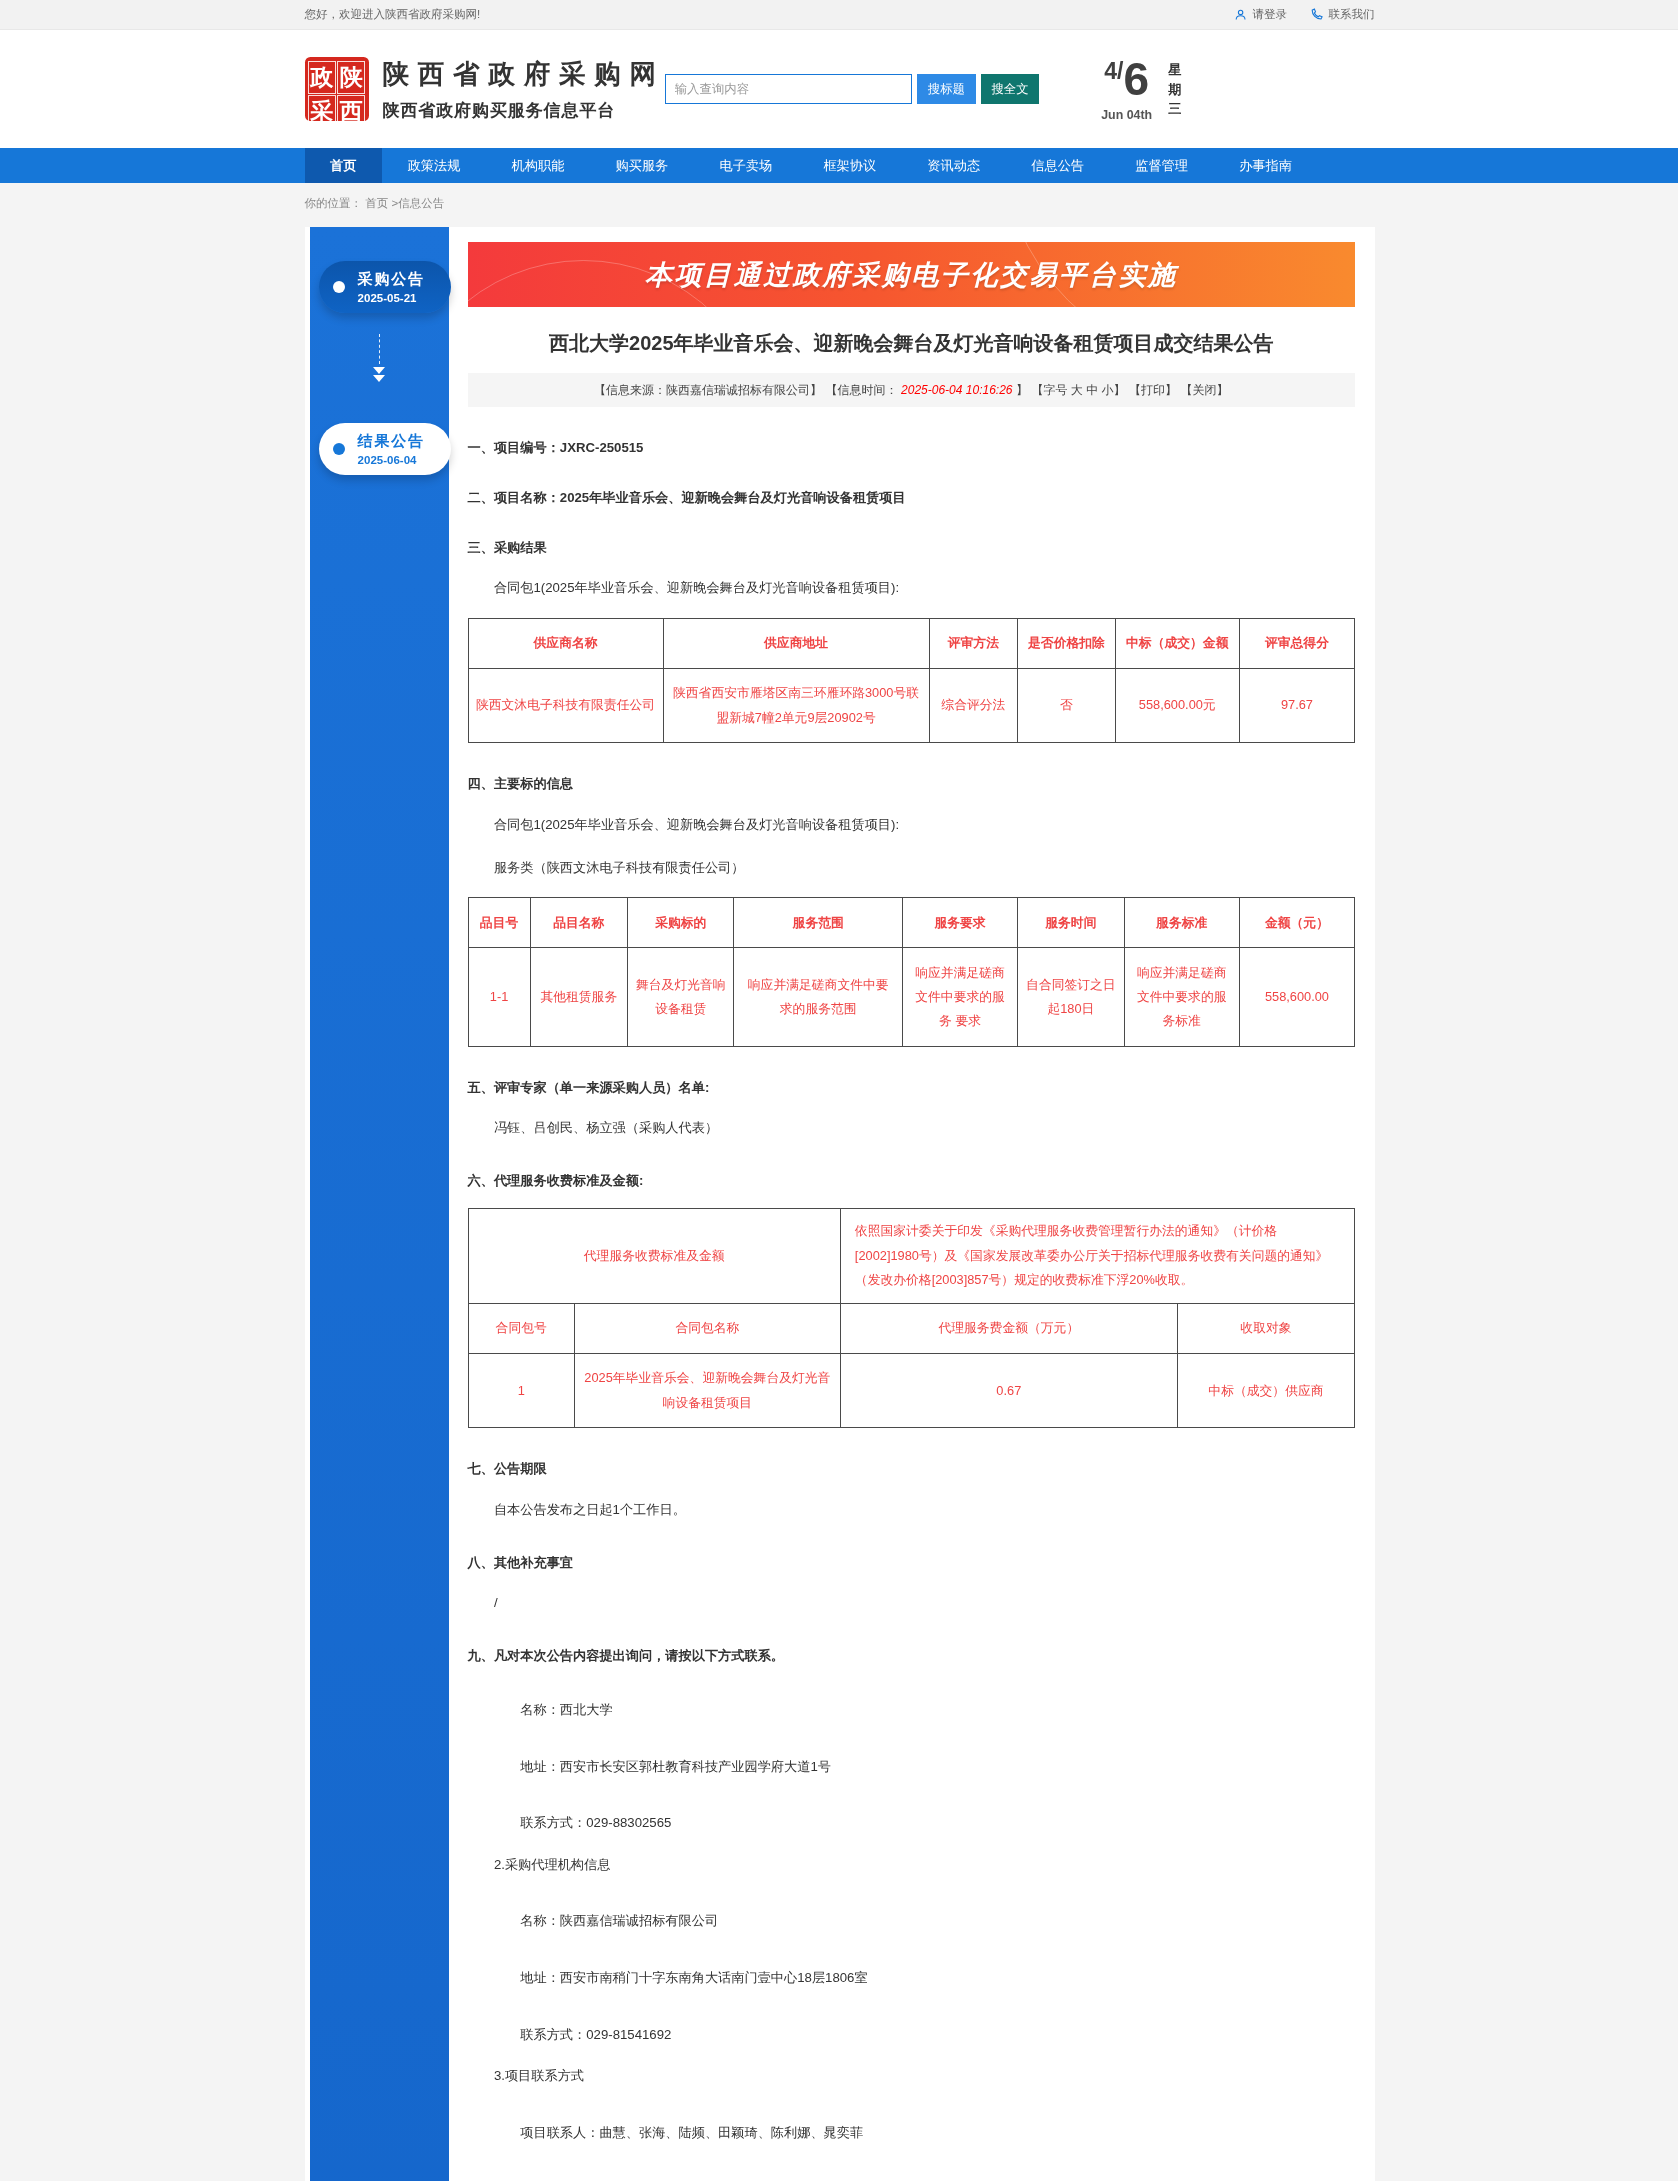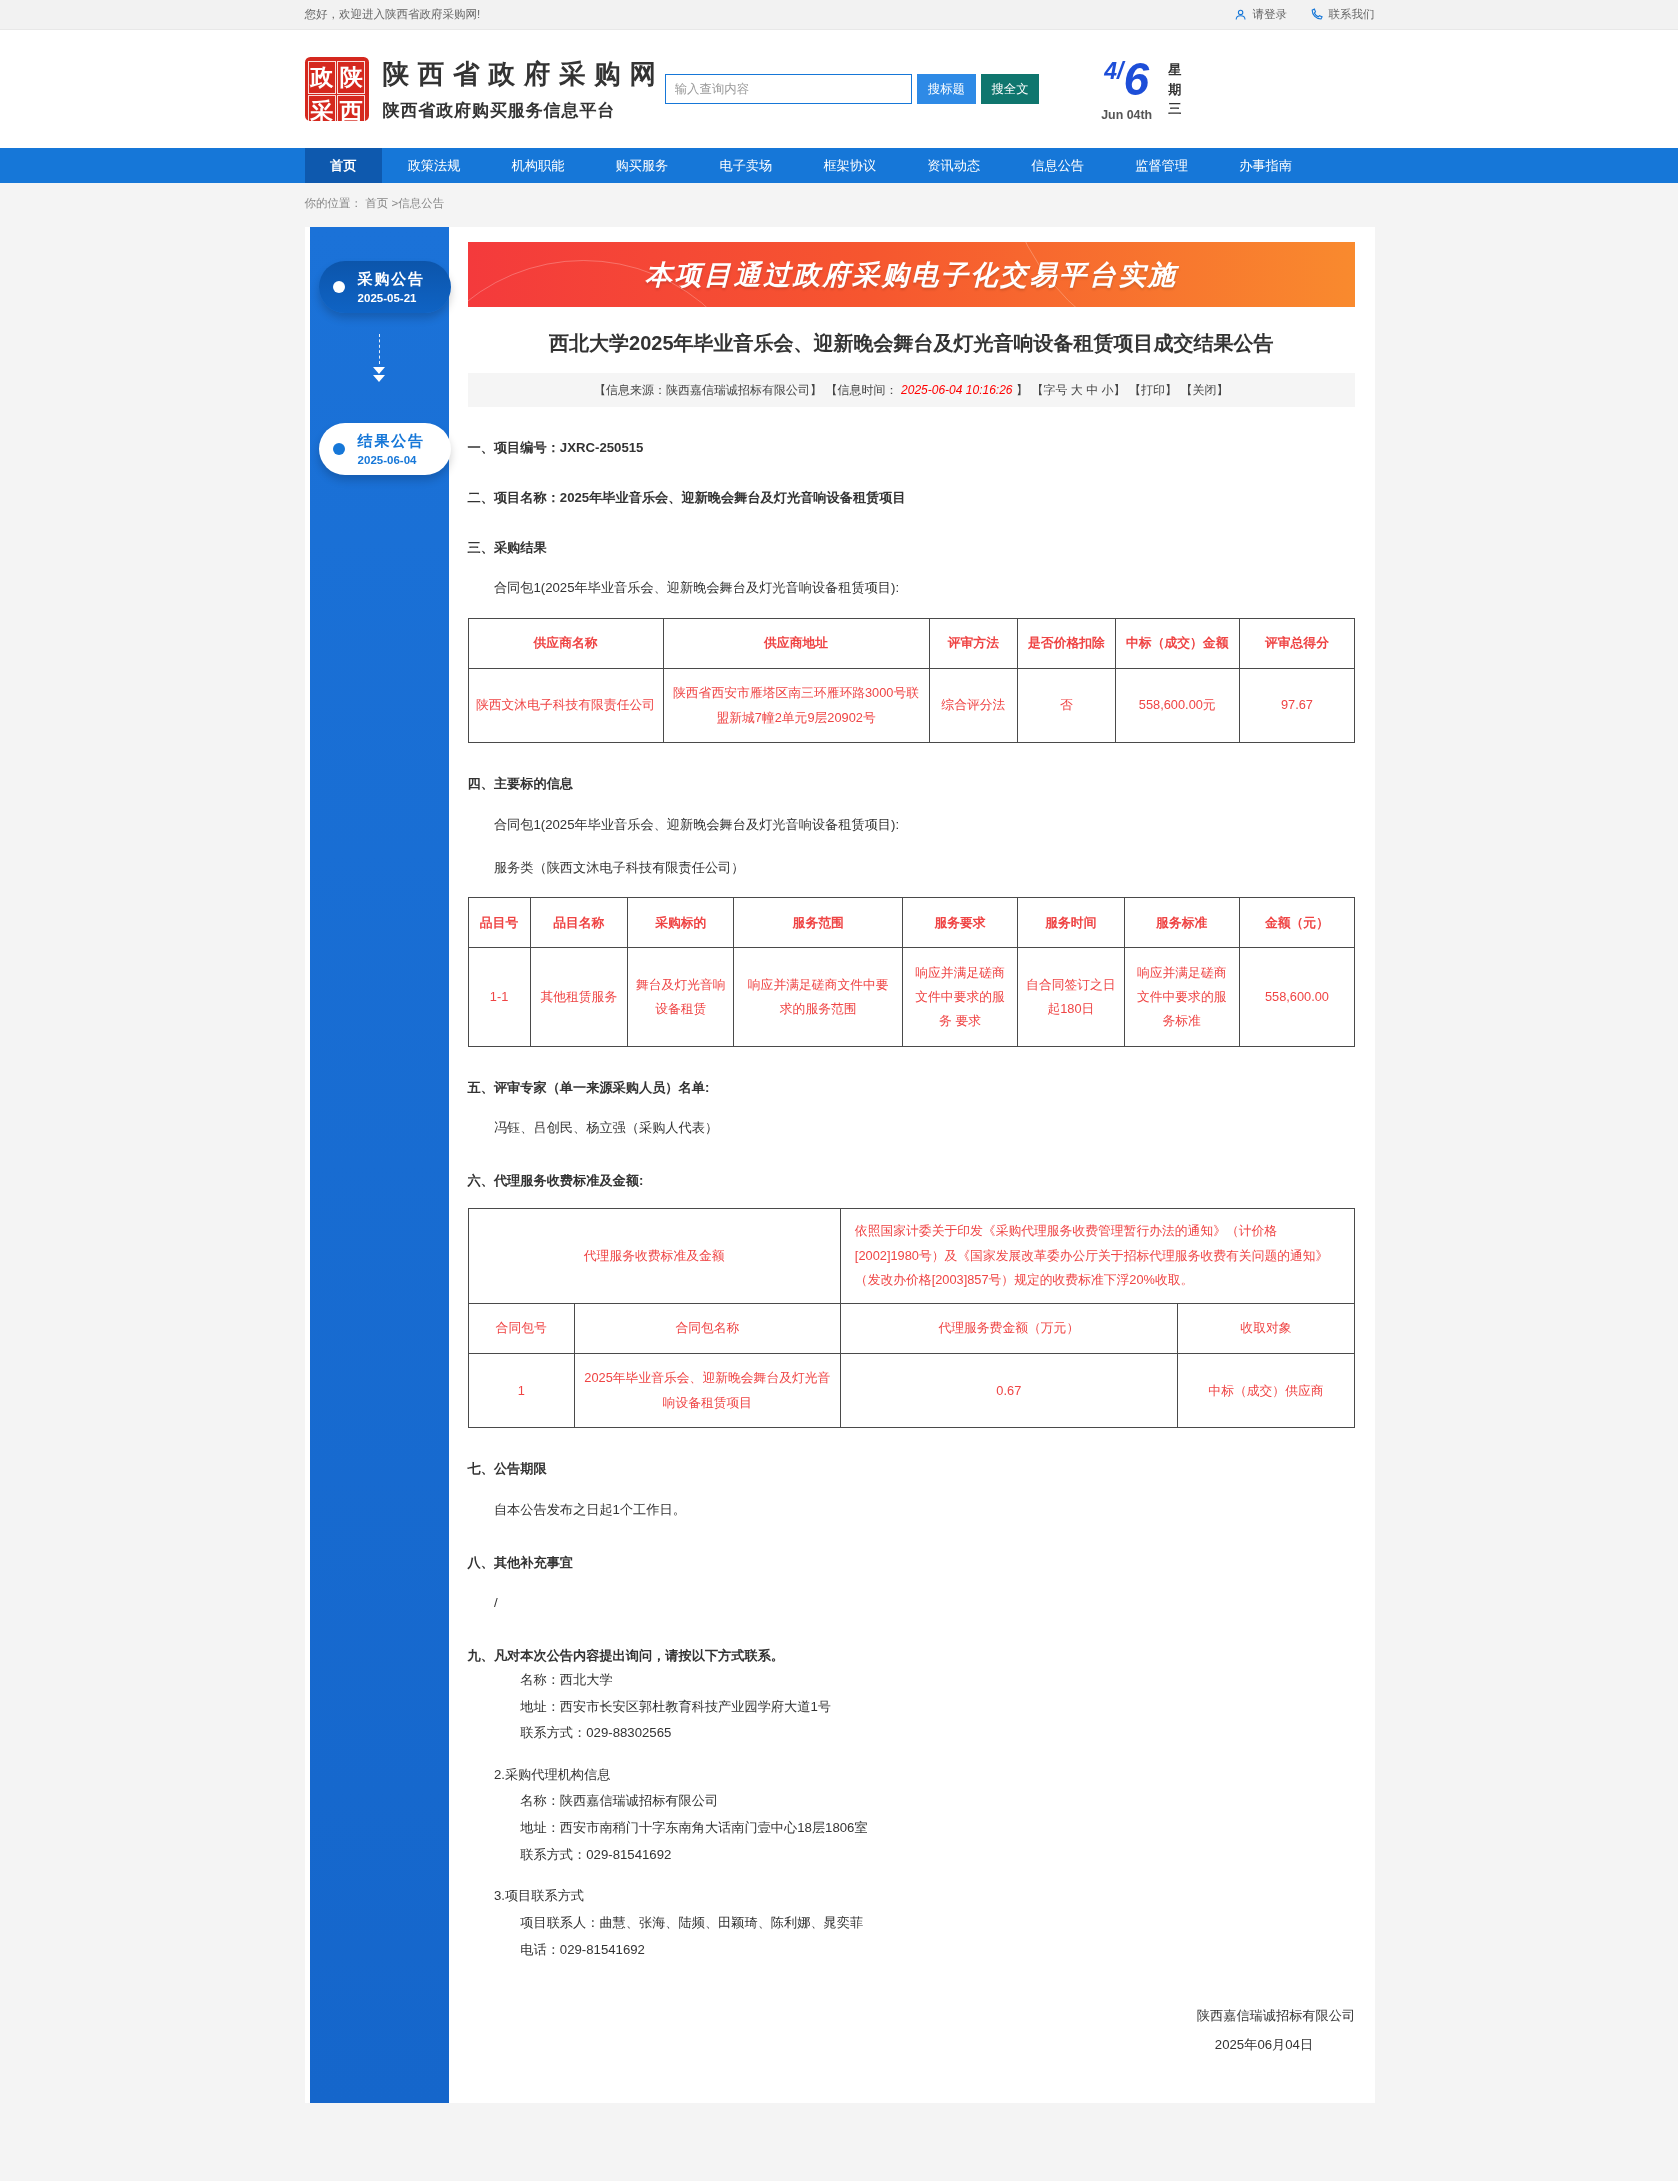--- a/index.html
+++ b/index.html
@@ -25,21 +25,21 @@
   .site-name { font-size:26.5px; font-weight:bold; color:#333; letter-spacing:8.8px; }
   .site-sub { font-size:17px; font-weight:bold; color:#333; margin-top:7px; letter-spacing:0.9px; }
   .search-wrap { display:flex; align-items:center; }
   .search-input { width:247px; height:30px; border:1.8px solid #1677d8; padding:0 8.8px; font-size:12.4px; color:#333; outline:none; }
   .search-input::placeholder { color:#999; }
   .btn-search { height:30px; padding:0 10.6px; border:none; color:#fff; font-size:12.4px; cursor:pointer; }
   .btn-title { background:#2e8ae6; margin-left:5.3px; }
   .btn-full { background:#0f766e; margin-left:5.3px; }
   .date-wrap { margin-left:62px; display:flex; align-items:flex-start; gap:16px; }
   .date-nums { text-align:center; }
-  .date-line1 { color:#1d4ed8; font-weight:bold; line-height:1;font-style:italic; }
+  .date-line1 { color:#404040; font-weight:bold; line-height:1; }
   .date-prefix { font-size:23px; vertical-align:16px; }
   .date-day { font-size:46px; }
   .date-en { font-size:12.4px; font-weight:bold; color:#555; margin-top:5.3px; }
   .weekday { width:16px; font-size:13.2px; font-weight:bold; color:#333; line-height:1.5; word-break:break-all; margin-top:3.5px; }
 
   
   .nav { background:#1677d8; height:35px; }
   .nav .shell { display:flex; height:100%; }
   .nav a { color:#fff; font-size:13.2px; line-height:35px; padding:0 25.6px; text-decoration:none; display:block; cursor:pointer; }
   .nav a.active { background:#0e59ae; font-weight:bold; }
@@ -74,21 +74,21 @@
   .banner-text { color:#fff; font-size:27px; font-weight:bold; font-style:italic; letter-spacing:2.6px; text-shadow:0 1.8px 2.6px rgba(0,0,0,.15); }
   .art-title { text-align:center; font-size:20px; font-weight:bold; color:#333; margin-top:23px; }
   .meta { background:#f5f5f5; margin-top:16px; height:34px; display:flex; align-items:center; justify-content:center;
     font-size:12px; color:#444; gap:3.5px; }
   .meta .red { color:#ff0000;font-style:italic; }
   .meta .ctl { cursor:pointer; }
 
   .sec-h { font-size:13.2px; font-weight:bold; color:#333; margin-top:32px; }
   .sec-p { font-size:13.2px; color:#333; margin-top:19.4px; text-indent:2em; line-height:1.8; }
   .sub-p { font-size:13.2px; color:#333; margin-top:17.6px; padding-left:2em; line-height:1.8; }
-  .sub-p2 { font-size:13.2px; color:#333; margin-top:3px; padding-left:4em; line-height:1.8; }
+  .sub-p2 { font-size:13.2px; color:#333; margin-top:33px; padding-left:4em; line-height:1.8; }
 
   table { width:100%; border-collapse:collapse; margin-top:17.6px; table-layout:fixed; }
   th, td { border:0.9px solid #4a4a4a; font-size:12.8px; color:#ef4444; text-align:center; padding:12.4px 7px; line-height:1.9; vertical-align:middle; }
   th { font-weight:bold; }
   .tbl-agency th { font-weight:normal; }
   .cell-left { text-align:left; padding:10.6px 14px; }
 
   .sign { margin-top:39px; text-align:right; font-size:13.2px; color:#333; line-height:2.2; }
   .sign .sign-date { padding-right:42px; }
 </style>

